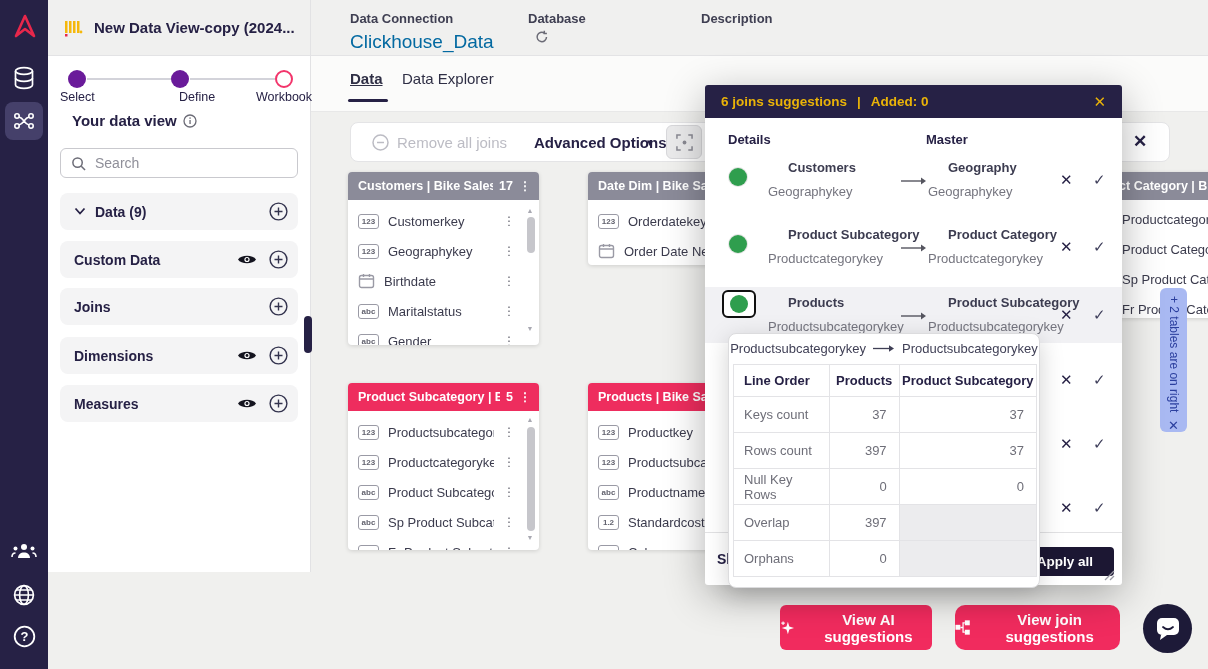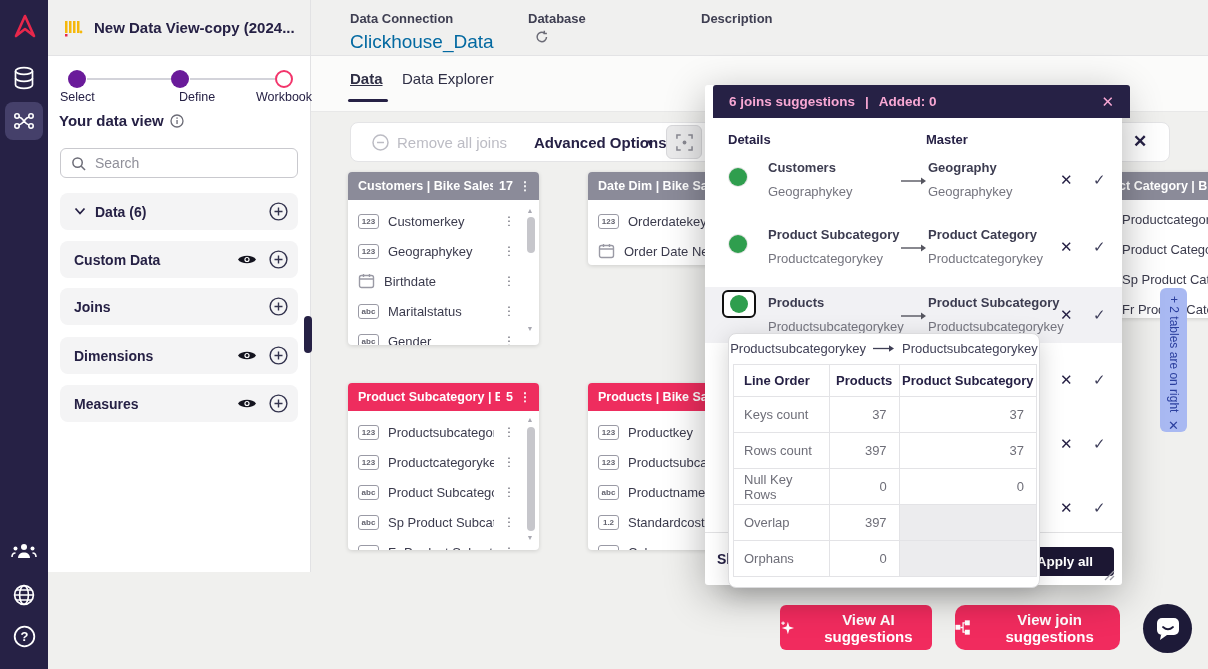--- a/index.html
+++ b/index.html
@@ -15,21 +15,21 @@
 
   
   .panel { left:48px; top:0; width:263px; height:572px; background:#ffffff; border-right:1px solid #e2e2e4; z-index:6; }
   .panel-head { position:absolute; left:0; top:0; width:100%; height:56px; background:#f0f0ef; border-bottom:1px solid #e3e3e5; display:flex; align-items:center; gap:10px; padding:0 14px; }
   .panel-title { font-size:15px; font-weight:bold; color:#262145; white-space:nowrap; overflow:hidden; }
   .step-line { position:absolute; top:78px; height:2px; background:#d3d3da; }
   .step-dot { position:absolute; top:70px; width:18px; height:18px; border-radius:50%; }
   .step-dot.filled { background:#6a1b9a; }
   .step-dot.outline { background:#fff; border:2px solid #f2356b; }
   .step-label { position:absolute; top:90px; font-size:12.5px; color:#262145; }
-  .section-title { position:absolute; left:11px; top:112px; font-size:15px; font-weight:bold; display:flex; align-items:center; gap:6px; }
+  .section-title { position:absolute; left:24px; top:112px; font-size:15px; font-weight:bold; display:flex; align-items:center; gap:6px; }
   .searchbox { position:absolute; left:12px; top:148px; width:238px; height:30px; border:1px solid #c9c9ce; border-radius:6px; background:#fff; display:flex; align-items:center; gap:9px; padding:0 10px; }
   .searchbox input { border:none; outline:none; font-size:14px; color:#3c3c50; width:170px; font-family:"Liberation Sans",sans-serif; background:transparent; }
   .searchbox input::placeholder { color:#8f8f99; }
   .acc { position:absolute; left:12px; width:238px; height:37px; background:#f4f4f5; border-radius:8px; display:flex; align-items:center; padding:0 10px 0 14px; }
   .acc .lbl { font-size:14px; font-weight:bold; color:#262145; flex:1; }
   .acc .tools { display:flex; align-items:center; gap:12px; }
   .resize-pill { left:304px; top:316px; width:8px; height:37px; background:#262145; border-radius:4px; z-index:9; }
 
   
   .mh-label { font-size:13px; font-weight:bold; color:#3f3f52; }
@@ -58,28 +58,28 @@
   .card-head .t { flex:1; white-space:nowrap; overflow:hidden; }
   .frow { height:30px; display:flex; align-items:center; gap:9px; padding:0 8px 0 10px; }
   .fbadge { min-width:21px; height:15px; border:1px solid #9a9aa5; border-radius:3px; color:#62626e; font-size:8px; font-weight:bold; display:flex; align-items:center; justify-content:center; padding:0 2px; }
   .fname { flex:1; font-size:13px; color:#3b3b4d; white-space:nowrap; overflow:hidden; }
   .kebab { font-size:12px; color:#62626e; letter-spacing:0; }
   .vscroll { position:absolute; right:3px; width:12px; display:flex; flex-direction:column; align-items:center; color:#a9a9b2; font-size:7px; }
   .vthumb { position:absolute; right:4px; width:8px; background:#c6c6cb; border-radius:4px; }
 
   
   .modal { left:705px; top:85px; width:417px; height:500px; background:#fff; box-shadow:0 10px 40px rgba(0,0,0,.30); z-index:20; border-radius:3px; }
-  .modal-head { position:absolute; left:8px; top:0; width:100%; height:33px; background:#262145; color:#f9a8d4; display:flex; align-items:center; gap:10px; padding:0 16px; border-radius:3px 3px 0 0; }
+  .modal-head { position:absolute; left:0; top:0; width:100%; height:33px; background:#262145; color:#eab308; display:flex; align-items:center; gap:10px; padding:0 16px; border-radius:3px 3px 0 0; }
   .modal-head .mt { font-size:13.5px; font-weight:bold; }
   .modal-close { margin-left:auto; font-size:15px; cursor:pointer; }
   .col-label { position:absolute; top:47px; font-size:13px; font-weight:bold; color:#262145; }
   .toggle { position:absolute; width:18px; height:18px; border-radius:50%; background:#2f9e4e; box-shadow:0 0 0 1px #e4e4e4; }
   .toggle-focus { position:absolute; left:17px; width:34px; height:28px; border:2px solid #101010; border-radius:6px; display:flex; align-items:center; justify-content:center; background:#fff; }
   .toggle-focus .toggle { position:static; box-shadow:none; }
-  .jname { position:absolute; font-size:13px; font-weight:bold; color:#3c3c50; white-space:nowrap; }
+  .jname { position:absolute; font-size:13px; font-weight:bold; color:#3c3c50; white-space:nowrap;margin-left:20px; }
   .jkey { position:absolute; font-size:13px; color:#75757f; white-space:nowrap; }
   .jx { position:absolute; left:355px; font-size:15px; color:#262145; cursor:pointer; }
   .jcheck { position:absolute; left:388px; font-size:15px; color:#40405c; cursor:pointer; }
   .row-hl { position:absolute; left:0; top:202px; width:100%; height:56px; background:#f1f1f4; }
   .modal-footer-line { position:absolute; left:0; top:447px; width:100%; border-top:1px solid #e2e2e4; }
   .skip-all { position:absolute; left:12px; top:466px; font-size:14px; font-weight:bold; color:#262145; cursor:pointer; }
   .apply-all { position:absolute; left:311px; top:462px; width:98px; height:29px; background:#1c1733; color:#fff; border:none; border-radius:4px; font-size:13.5px; font-weight:bold; font-family:"Liberation Sans",sans-serif; cursor:pointer; }
 
   
   .popup { left:728px; top:333px; width:312px; height:255px; background:#fff; border:1px solid #dcdcde; border-radius:8px; box-shadow:0 6px 24px rgba(0,0,0,.18); z-index:30; }
@@ -185,21 +185,21 @@
         <circle cx="7" cy="7" r="5" fill="none" stroke="#6b6b76" stroke-width="1.6"></circle>
         <line x1="11" y1="11" x2="15" y2="15" stroke="#6b6b76" stroke-width="1.6"></line>
       </svg>
     <input type="text" placeholder="Search" style="">
   </div>
 
   <div class="acc" style="top:193px;">
     <svg width="12" height="9" viewBox="0 0 12 9" style="margin-right:9px;">
         <path d="M1.5 1.5 L6 6.5 L10.5 1.5" fill="none" stroke="#262145" stroke-width="1.8"></path>
       </svg>
-    <span class="lbl">Data (6)</span>
+    <span class="lbl">Data (9)</span>
     <span class="tools">
       <svg width="19" height="19" viewBox="0 0 19 19">
           <circle cx="9.5" cy="9.5" r="8.4" fill="none" stroke="#33334e" stroke-width="1.4"></circle>
           <path d="M9.5 5.5 v8 M5.5 9.5 h8" stroke="#33334e" stroke-width="1.4"></path>
         </svg>
     </span>
   </div>
   <div class="acc" style="top:241px;">
     <span class="lbl">Custom Data</span>
     <span class="tools">

